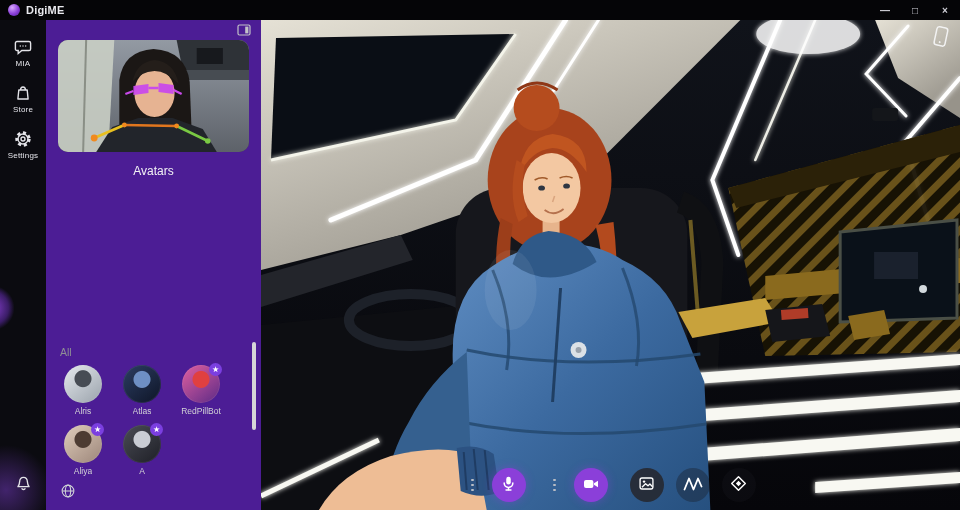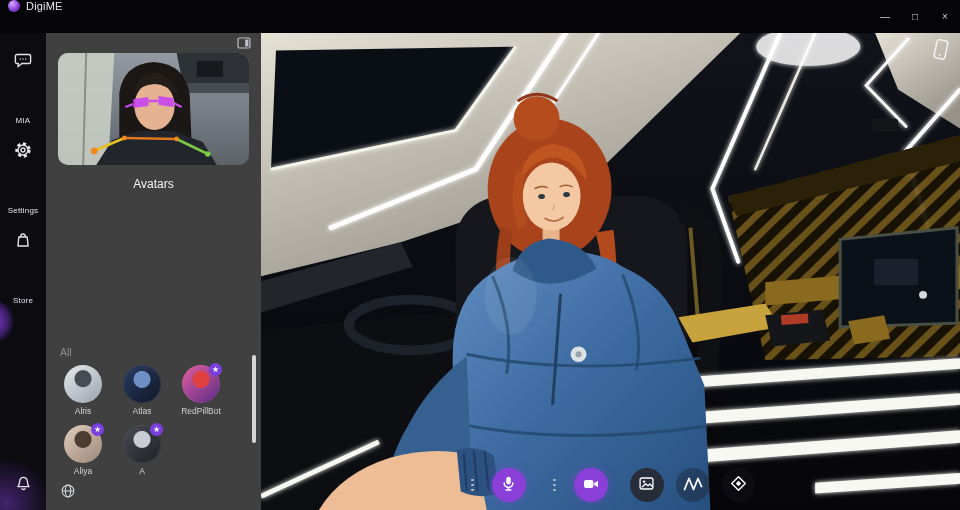--- a/index.html
+++ b/index.html
@@ -1,46 +1,46 @@
 <!DOCTYPE html>
 <html><head>
 <meta charset="utf-8">
 <style>
   * { margin:0; padding:0; box-sizing:border-box; }
   html,body { width:960px; height:510px; overflow:hidden; background:#000;
               font-family:"Liberation Sans", sans-serif; color:#fff; }
   .app { width:960px; height:510px; display:flex; flex-direction:column; background:#050507; }
 
   
-  .titlebar { height:33px; display:flex; padding:0 0 0 8px; background:#050507; flex:0 0 auto; }
+  .titlebar { height:20px; display:flex; align-items:center; padding:0 0 0 8px; background:#050507; flex:0 0 auto;font-weight:bold; }
   .logo { width:12px; height:12px; border-radius:50%;
           background: radial-gradient(circle at 35% 30%, #d9a8ff 0%, #8b3fd9 55%, #4d1f8f 100%);
           margin-right:6px; }
   .app-name { font-size:11px; color:#e9e9ee; letter-spacing:.2px; }
   .win-controls { margin-left:auto; display:flex; height:100%; }
   .win-btn { width:30px; height:100%; display:flex; align-items:center; justify-content:center;
              font-size:10px; color:#cfcfd6; cursor:default; }
 
   .body-row { flex:1; display:flex; min-height:0; }
 
   
   .sidebar { width:46px; flex:0 0 46px; display:flex; flex-direction:column; align-items:center;
              padding-top:10px; position:relative;
              background:
                radial-gradient(circle 30px at -8px 288px, rgba(150,70,230,.9) 0%, rgba(90,40,160,.6) 55%, rgba(0,0,0,0) 75%),
                radial-gradient(circle 60px at 6px 470px, rgba(120,60,200,.5) 0%, rgba(0,0,0,0) 75%),
                linear-gradient(#0b0b10,#0b0b10); }
   .side-item { width:100%; display:flex; flex-direction:column; align-items:center; gap:3px;
                padding:8px 0; color:#e3e3e8; cursor:pointer; }
-  .side-item .lbl { font-size:8px; letter-spacing:.2px;margin-top:44px; }
+  .side-item .lbl { font-size:8px; letter-spacing:.2px; }
   .side-item svg { display:block; }
   .side-bell { margin-top:auto; margin-bottom:10px; }
 
   
-  .panel { width:215px; flex:0 0 215px; background:#404040; display:flex; flex-direction:column; position:relative; }
+  .panel { width:215px; flex:0 0 215px; background:#4c1d95; display:flex; flex-direction:column; position:relative; }
   .panel-head { height:18px; display:flex; justify-content:flex-end; align-items:center; padding:4px 10px 0 0; }
   .webcam { margin:2px 12px 0 12px; height:112px; border-radius:10px; overflow:hidden;
             position:relative; background:#444; flex:0 0 auto; }
   .webcam svg { width:100%; height:100%; display:block; }
   .panel-title { text-align:center; font-size:12px; color:#f2f2f5; margin-top:12px; }
   .sec-label { font-size:10.5px; color:#8f8f95; margin:16px 0 0 14px; }
   .spacer { flex:1; }
   .all-label { font-size:10.5px; color:#8f8f95; margin:8px 0 7px 14px; }
   .avatar-grid { display:flex; flex-wrap:wrap; padding:0 8px 0 13px; column-gap:11px; row-gap:9px; }
   .avatar-item { width:48px; display:flex; flex-direction:column; align-items:center; gap:3px; cursor:pointer; }
@@ -102,37 +102,37 @@
             <circle cx="9" cy="8" r="0.7" fill="#e3e3e8" stroke="none"></circle>
             <circle cx="11.7" cy="8" r="0.7" fill="#e3e3e8" stroke="none"></circle>
           </svg>
         </span>
         <span class="lbl">MIA</span>
       </div>
 
 
       <div class="side-item">
         <span>
+          <svg width="18" height="18" viewBox="0 0 18 18" fill="none" stroke="#e3e3e8" stroke-width="1.4" stroke-linejoin="round">
+            <path d="M4.8,6 h8.4 l0.9,9 h-10.2 z"></path>
+            <path d="M6.6,6 Q6.6,3 9,3 Q11.4,3 11.4,6"></path>
+          </svg>
+        </span>
+        <span class="lbl">Store</span>
+      </div>
+
+      <div class="side-item">
+        <span>
           <svg width="18" height="18" viewBox="0 0 18 18" fill="none">
             <circle cx="9" cy="9" r="6" stroke="#e3e3e8" stroke-width="3.4" stroke-dasharray="2.9 2.6"></circle>
             <circle cx="9" cy="9" r="5" stroke="#e3e3e8" stroke-width="1.3"></circle>
             <circle cx="9" cy="9" r="2" stroke="#e3e3e8" stroke-width="1.4"></circle>
           </svg>
         </span>
         <span class="lbl">Settings</span>
-      </div>
-
-      <div class="side-item">
-        <span>
-          <svg width="18" height="18" viewBox="0 0 18 18" fill="none" stroke="#e3e3e8" stroke-width="1.4" stroke-linejoin="round">
-            <path d="M4.8,6 h8.4 l0.9,9 h-10.2 z"></path>
-            <path d="M6.6,6 Q6.6,3 9,3 Q11.4,3 11.4,6"></path>
-          </svg>
-        </span>
-        <span class="lbl">Store</span>
       </div>
 
       <div class="side-item side-bell">
         <span>
           <svg width="17" height="17" viewBox="0 0 18 18" fill="none" stroke="#e3e3e8" stroke-width="1.4" stroke-linejoin="round" stroke-linecap="round">
             <path d="M9,2.6 Q12.8,2.6 13.1,7 Q13.3,10.4 14.9,12.4 H3.1 Q4.7,10.4 4.9,7 Q5.2,2.6 9,2.6 Z"></path>
             <path d="M7.4,14.6 Q9,16.2 10.6,14.6"></path>
           </svg>
         </span>
       </div>

